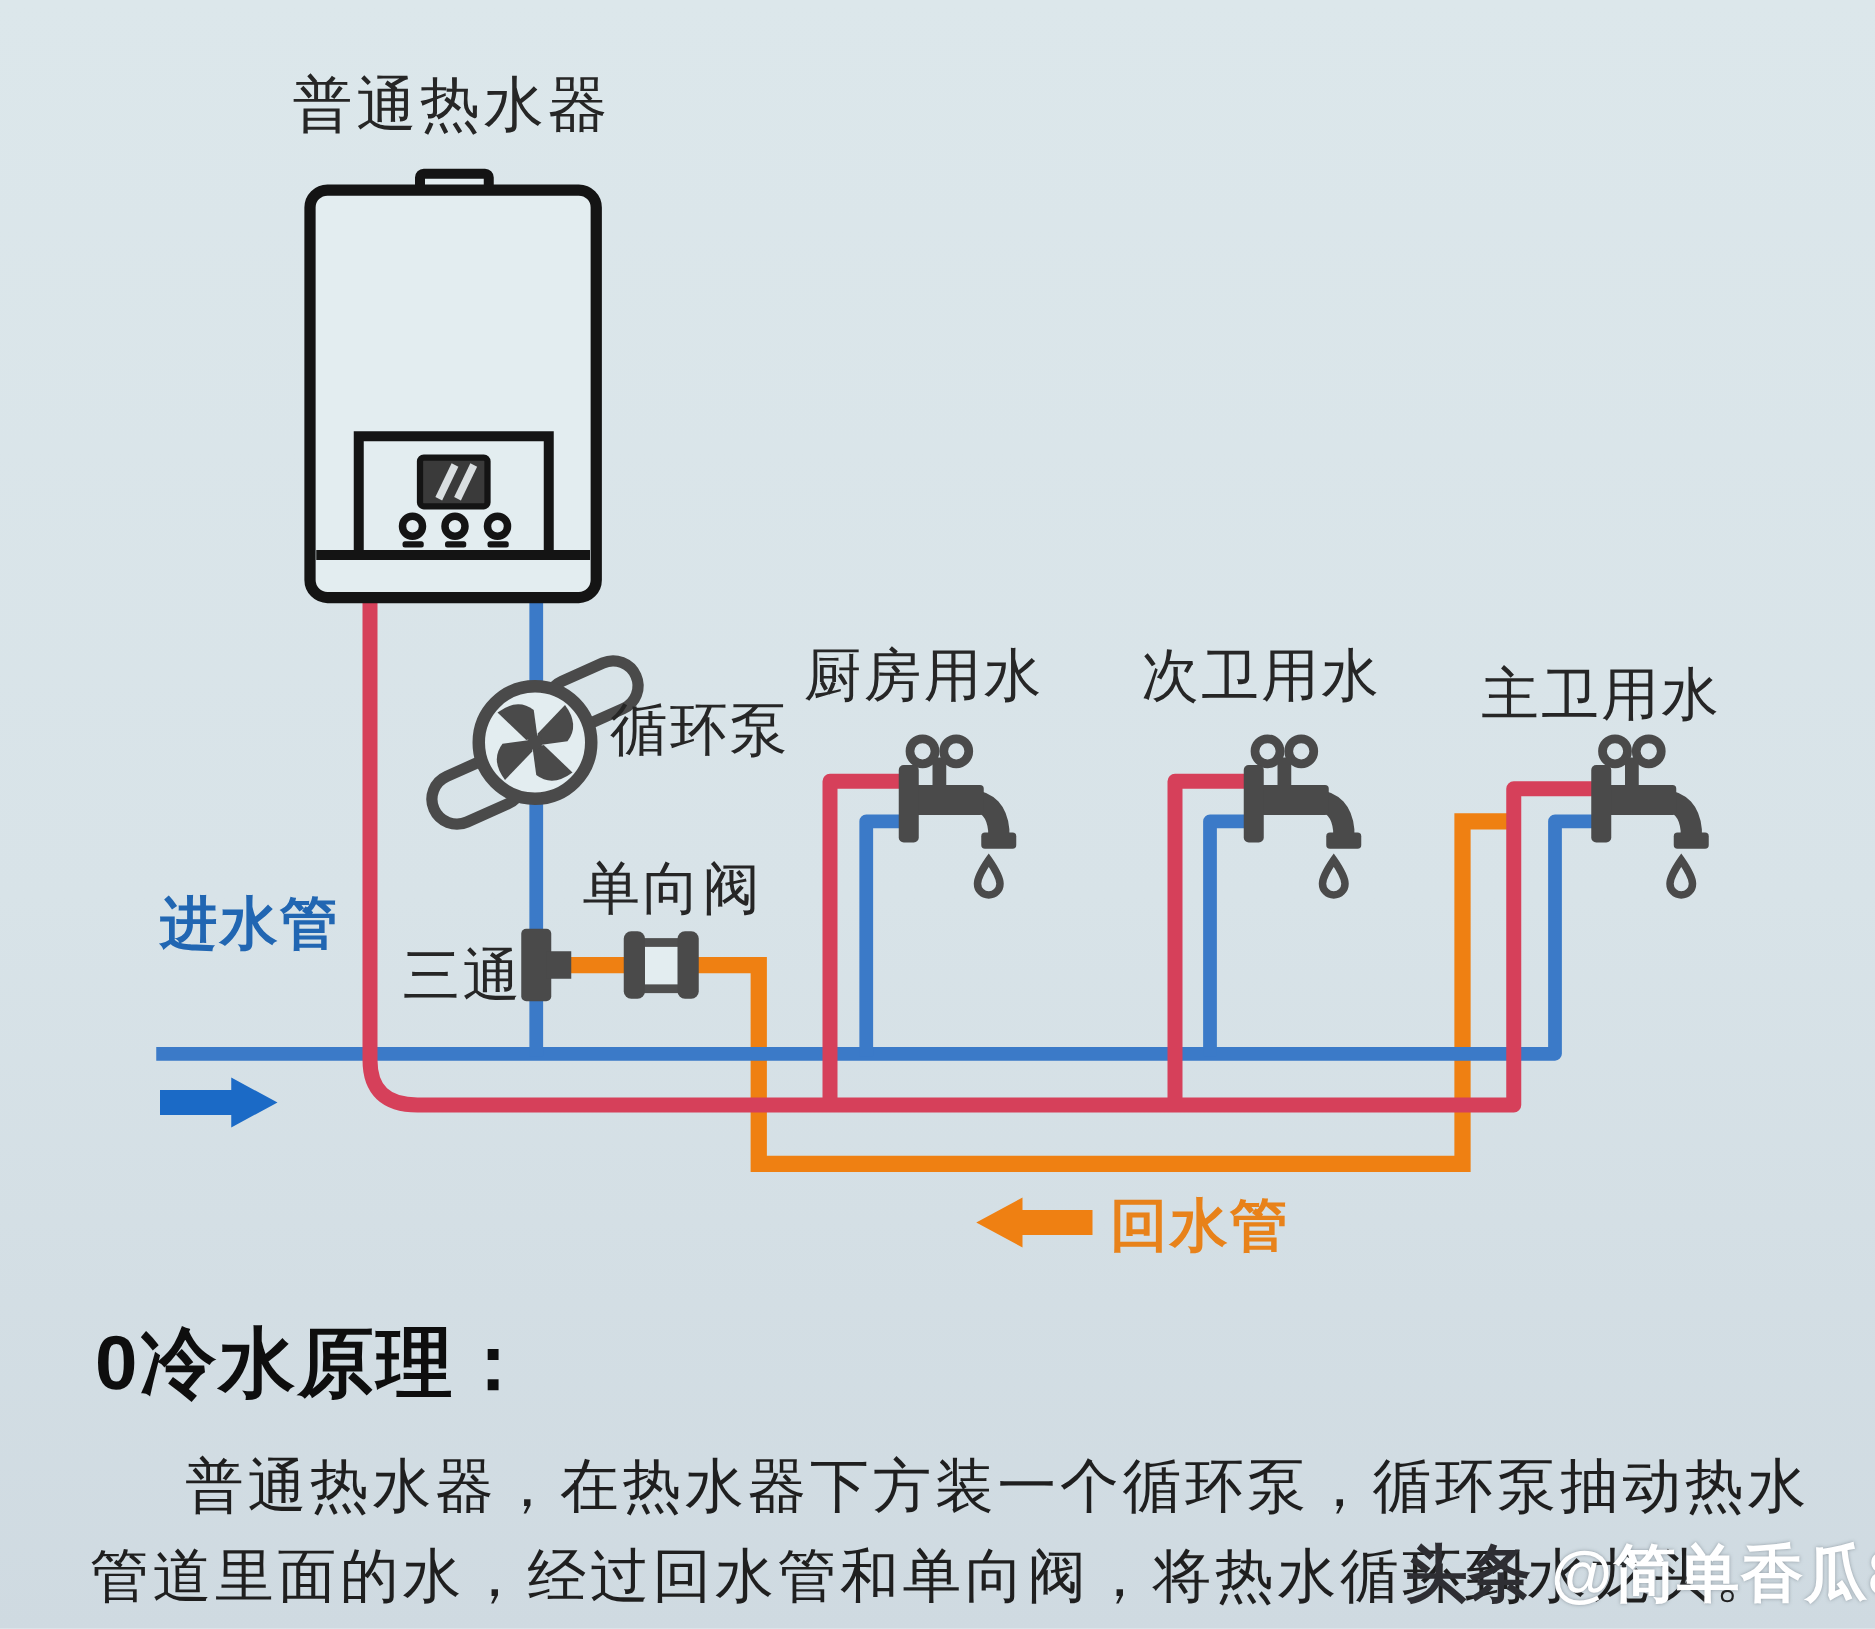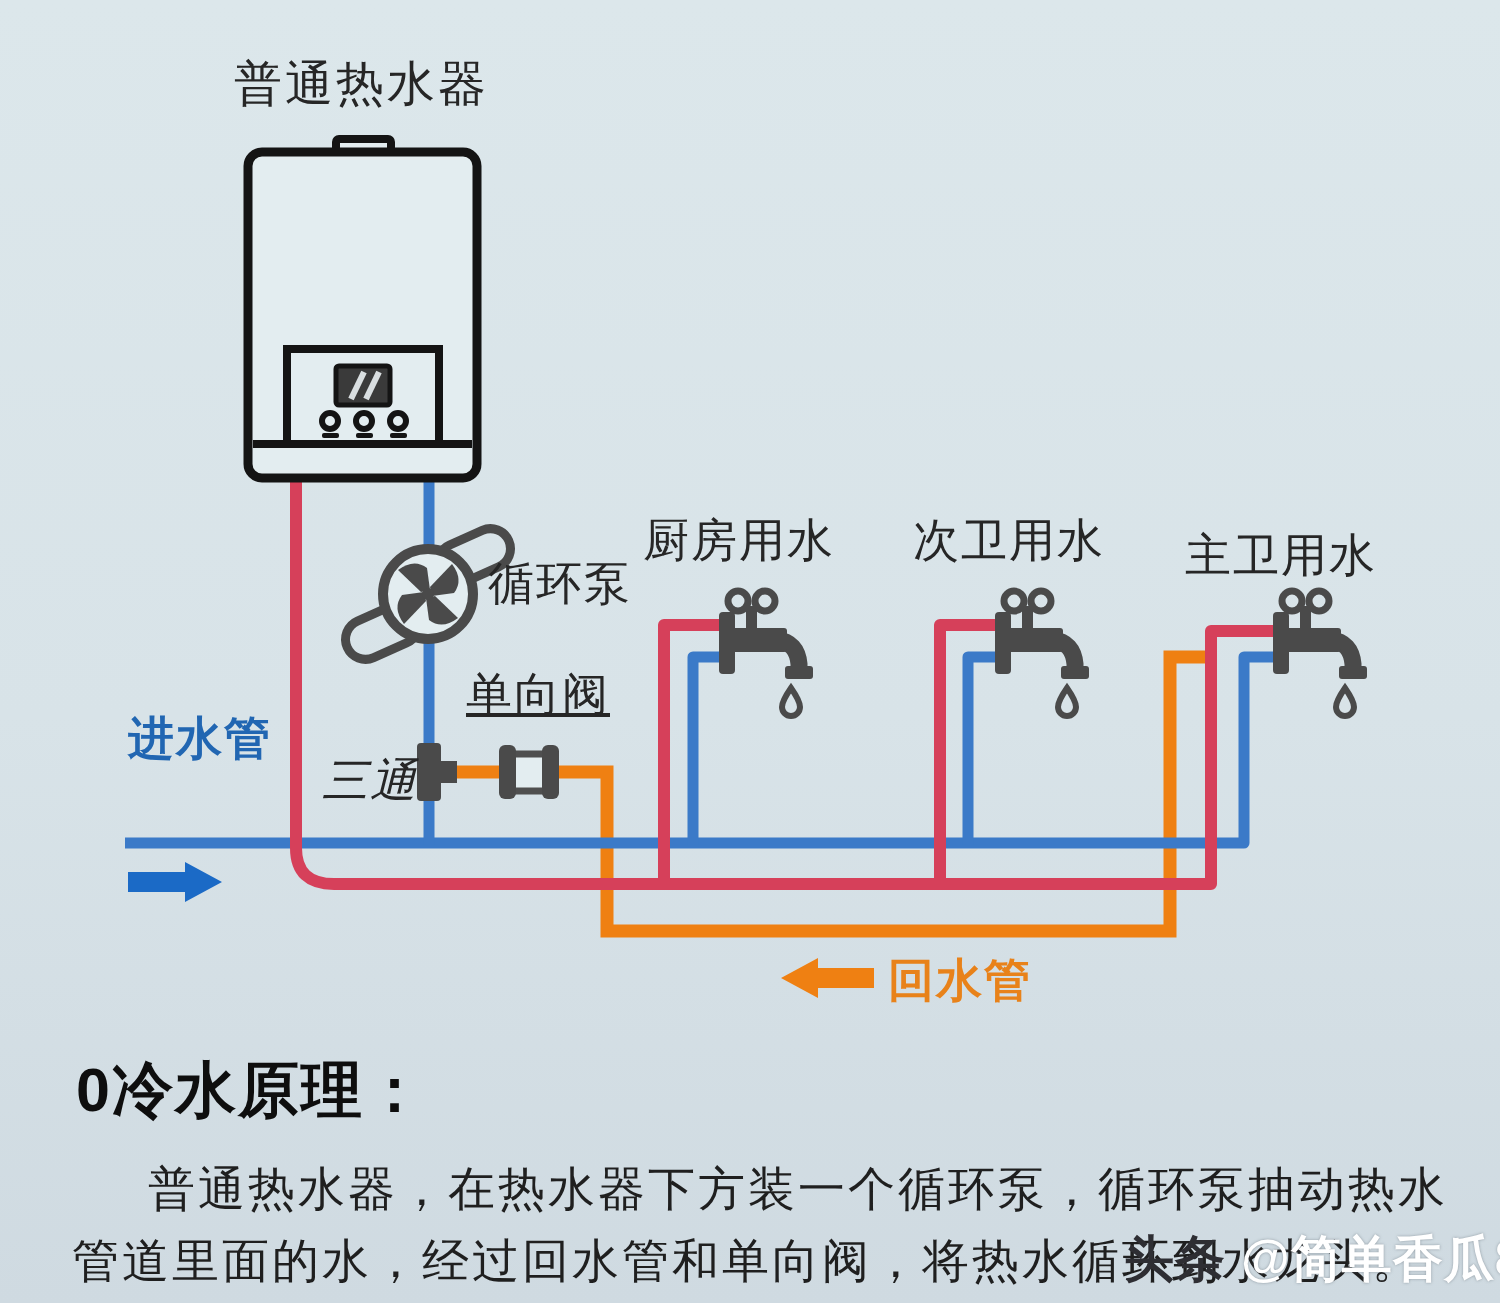--- a/index.html
+++ b/index.html
@@ -117,22 +117,22 @@
     <use href="#faucet" x="1273" y="612"></use>
   </svg>
 
   <div class="lbl lbl-c f48" style="left:234px;top:52px;width:252px;">普通热水器</div>
 
   <div class="lbl lbl-c f46" style="left:628px;top:510px;width:222px;">厨房用水</div>
   <div class="lbl lbl-c f46" style="left:898px;top:510px;width:222px;">次卫用水</div>
   <div class="lbl lbl-c f46" style="left:1170px;top:510px;width:222px;margin-top:15px;">主卫用水</div>
 
   <div class="lbl f46" style="left:488px;top:553px;">循环泵</div>
-  <div class="lbl f46" style="left:466px;top:664px;text-decoration:underline;">单向阀</div>
-  <div class="lbl f46" style="left:322px;top:750px;font-style:italic;">三通</div>
+  <div class="lbl f46" style="left:466px;top:680px;">单向阀</div>
+  <div class="lbl f46" style="left:322px;top:750px;">三通</div>
 
   <div class="lbl cold-text" style="left:128px;top:710px;">
     <div>进水管</div>
   </div>
 
   <div class="lbl return-text" style="left:888px;top:950px;">回水管</div>
 
   <div class="heading">0冷水原理：</div>
   <div class="para p1">普通热水器，在热水器下方装一个循环泵，循环泵抽动热水</div>
   <div class="para p2">管道里面的水，经过回水管和单向阀，将热水循环到水龙头。</div>

